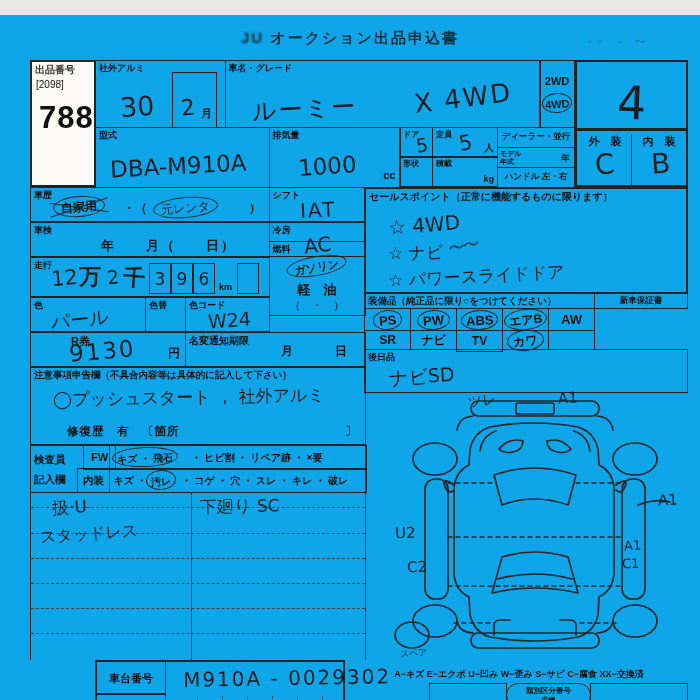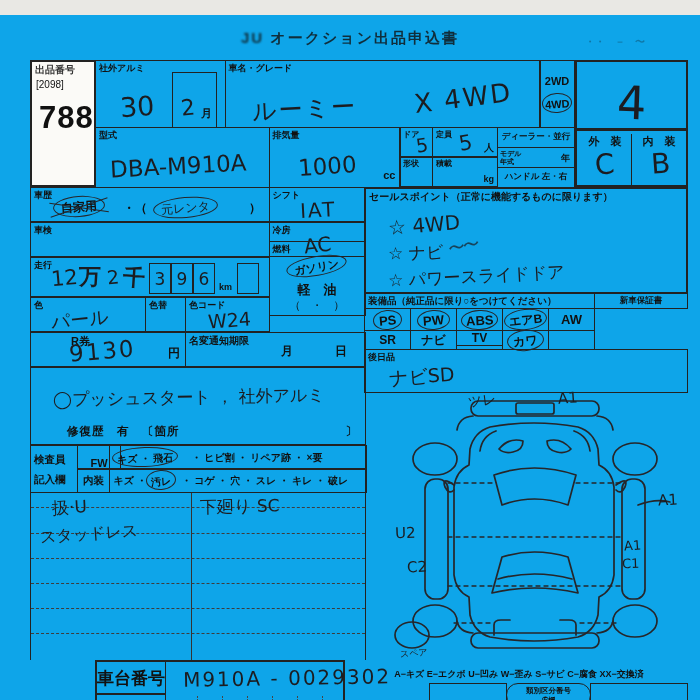--- a/index.html
+++ b/index.html
@@ -127,20 +127,21 @@
     <div class="hand" style="left:22px;top:24px;font-size:20px;transform:rotate(-5deg);">☆ 4WD</div>
     <div class="hand" style="left:22px;top:52px;font-size:17px;transform:rotate(-2deg);">
       <span>☆ ナビ</span>
       <span class="scrib">〜〜</span>
     </div>
     <div class="hand" style="left:22px;top:76px;font-size:17px;transform:rotate(-3deg);">☆ パワースライドドア</div>
   </div>
 
   <div class="cell" style="left:30px;top:207px;width:240px;height:35px;">
     <div class="lbl">車検</div>
+    <div class="pr" style="left:70px;top:14px;font-size:13px;letter-spacing:2px;">年　　月（　　日）</div>
   </div>
   <div class="cell" style="left:268.5px;top:207px;width:97px;height:35px;">
     <div class="lbl">冷房</div>
     <div class="hand" style="left:34px;top:10px;font-size:20px;transform:rotate(-6deg);">AC</div>
   </div>
 
   <div class="cell" style="left:30px;top:242px;width:240px;height:40px;">
     <div class="lbl">走行</div>
     <span class="hand" style="left:20px;top:8px;font-size:21px;transform:rotate(-5deg);">12</span>
     <span class="hand" style="left:48px;top:4px;font-size:22px;font-weight:bold;">万</span>
@@ -209,46 +210,47 @@
     </div>
   <div class="cell ctr" style="left:548px;top:293px;width:47px;height:23px;">
     <span class="pr" style="position:static;font-size:13px;">AW</span>
     </div>
   <div class="cell ctr" style="left:364px;top:315px;width:47px;height:20px;">
     <span class="pr" style="position:static;font-size:12px;">SR</span>
     </div>
   <div class="cell ctr" style="left:410px;top:315px;width:47px;height:20px;">
     <span class="pr" style="position:static;font-size:12px;">ナビ</span>
     </div>
-  <div class="cell ctr" style="left:456px;top:315px;width:47px;height:16px;">
+  <div class="cell ctr" style="left:456px;top:315px;width:47px;height:22px;">
     <span class="pr" style="position:static;font-size:12px;">TV</span>
     </div>
   <div class="cell ctr" style="left:502px;top:315px;width:47px;height:20px;">
     <span class="oval" style="transform:rotate(-6deg);padding:0 5px;"><span class="pr" style="position:static;font-size:12px;">カワ</span></span>
     </div>
   <div class="cell ctr" style="left:548px;top:315px;width:47px;height:20px;">
     <span class="pr" style="position:static;font-size:12px;"></span>
     </div>
   <div class="cell" style="left:364px;top:334px;width:324px;height:44px;">
     <div class="lbl">後日品</div>
     <div class="hand" style="left:24px;top:14px;font-size:19px;transform:rotate(-4deg);">ナビSD</div>
   </div>
 
   <div class="cell" style="left:30px;top:352px;width:336px;height:78px;">
+    <div class="lbl" style="font-size:9.5px;">注意事項申告欄（不具合内容等は具体的に記入して下さい）</div>
     <div class="hand" style="left:22px;top:18px;font-size:17px;transform:rotate(-1deg);">◯プッシュスタート ， 社外アルミ</div>
     <div class="pr" style="left:36px;bottom:5px;font-size:11.5px;letter-spacing:1px;">
       <span>修復歴</span>　<span>有</span>　<span>〔箇所</span>
     </div>
     <div class="pr" style="right:8px;bottom:5px;font-size:11.5px;">〕</div>
   </div>
 
   <div class="cell" style="left:30px;top:430px;width:336px;height:48px;">
     <div class="pr" style="left:3px;top:7px;font-size:10.5px;">検査員</div>
     <div class="pr" style="left:3px;top:27px;font-size:10.5px;">記入欄</div>
-    <div class="cell ctr" style="left:46px;top:-1.5px;width:44px;height:25px;align-items:flex-end;">
+    <div class="cell ctr" style="left:52px;top:-1.5px;width:33px;height:25px;">
       <span class="pr" style="position:static;font-size:11px;">FW</span>
       </div>
     <div class="cell" style="left:77.5px;top:-1.5px;width:258px;height:25px;">
       <span class="oval" style="position:absolute;left:2px;top:1px;padding:0 4px;transform:rotate(-2deg);"><span class="pr" style="position:static;font-size:10px;">キズ ・ 飛石</span></span>
       <span class="pr" style="left:82px;top:5px;font-size:10px;">・ ヒビ割 ・ リペア跡 ・ ×要</span>
     </div>
     <div class="cell ctr" style="left:46px;top:22px;width:33px;height:25px;">
       <span class="pr" style="position:static;font-size:10.5px;">内装</span>
       </div>
     <div class="cell" style="left:77.5px;top:22px;width:258px;height:25px;">
@@ -311,21 +313,21 @@
   <div class="hand" style="left:658px;top:476px;font-size:15px;transform:rotate(-3deg);">A1</div>
   <div class="hand" style="left:395px;top:509px;font-size:15px;transform:rotate(-2deg);">U2</div>
   <div class="hand" style="left:407px;top:543px;font-size:15px;transform:rotate(-3deg);">C2</div>
   <div class="hand" style="left:624px;top:523px;font-size:13px;transform:rotate(-4deg);">A1</div>
   <div class="hand" style="left:622px;top:541px;font-size:13px;transform:rotate(-2deg);">C1</div>
   <div class="hand" style="left:400px;top:632px;font-size:9px;transform:rotate(-4deg);">スペア</div>
   <div class="pr" style="left:350px;top:653px;width:338px;text-align:center;font-size:9px;">A−キズ E−エクボ U−凹み W−歪み S−サビ C−腐食 XX−交換済</div>
 
   <div class="cell thick" style="left:95px;top:645px;width:250px;height:57px;">
     <div class="cell ctr" style="left:-1px;top:-1px;width:70px;height:34px;border-width:1.6px;">
-      <span class="pr" style="position:static;font-size:17px;">車台番号</span>
+      <span class="pr" style="position:static;font-size:11px;">車台番号</span>
       </div>
     <div class="hand" style="left:86px;top:4px;font-size:20px;letter-spacing:2px;transform:rotate(-1deg);">M910A - 0029302</div>
     <div class="cell ctr" style="left:-1px;top:31px;width:70px;height:28px;border-width:1.6px;">
       <span class="pr" style="position:static;font-size:11px;">登録番号</span>
       </div>
     <span style="position:absolute;left:100px;top:34px;height:22px;border-left:1.5px dotted #444;"></span>
     <span style="position:absolute;left:125px;top:34px;height:22px;border-left:1.5px dotted #444;"></span>
     <span style="position:absolute;left:150px;top:34px;height:22px;border-left:1.5px dotted #444;"></span>
     <span style="position:absolute;left:175px;top:34px;height:22px;border-left:1.5px dotted #444;"></span>
     <span style="position:absolute;left:200px;top:34px;height:22px;border-left:1.5px dotted #444;"></span>

